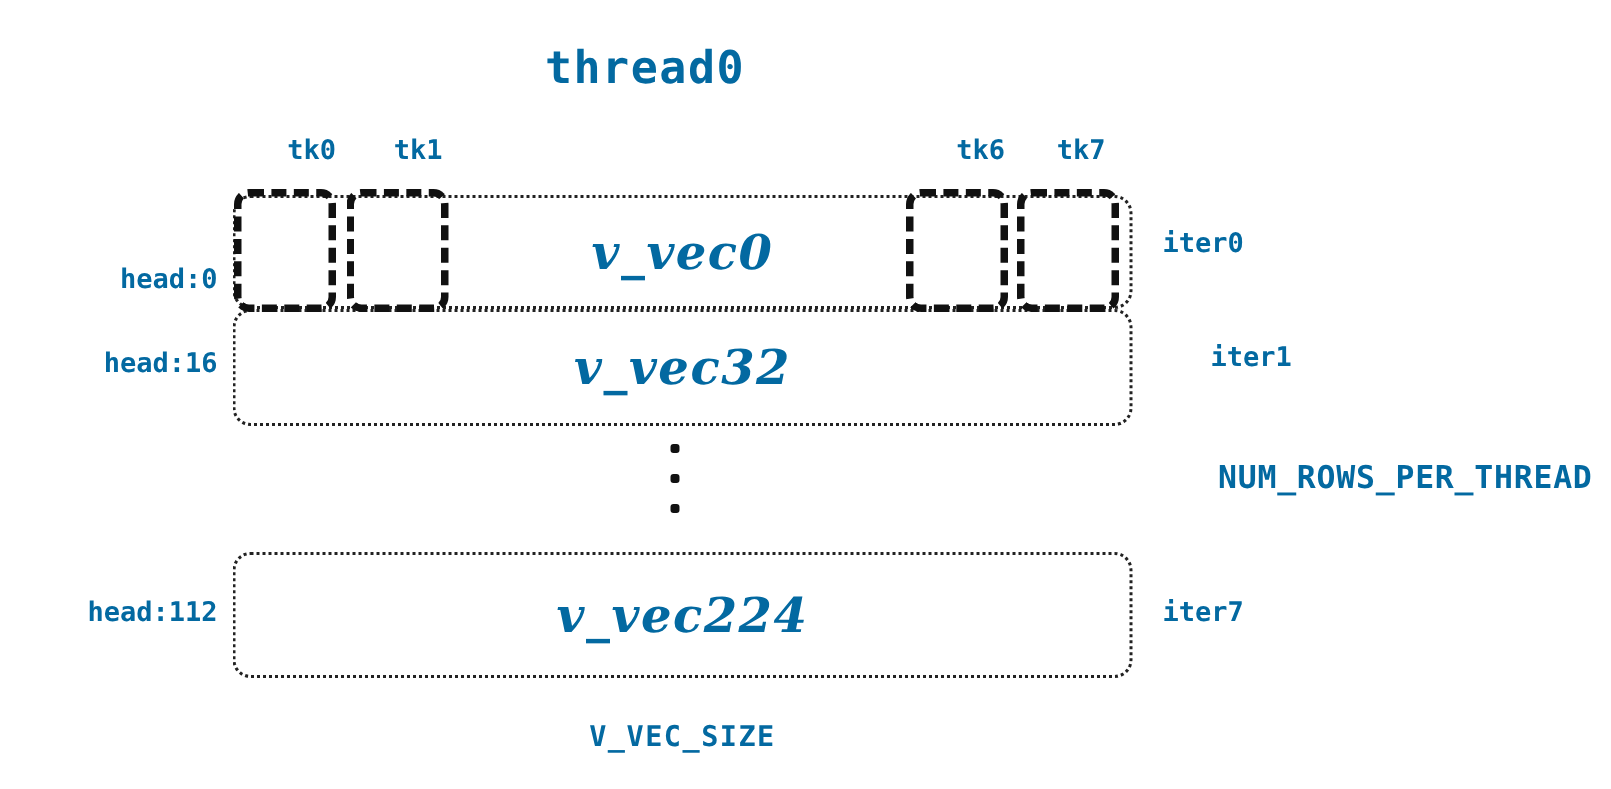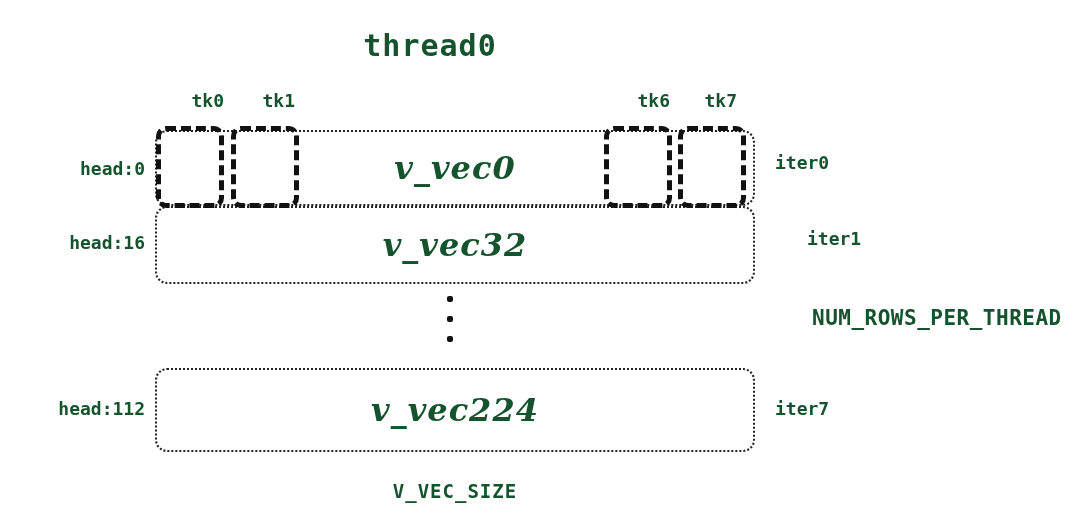--- a/index.html
+++ b/index.html
@@ -6,21 +6,21 @@
     margin: 0;
     padding: 0;
     background: #ffffff;
   }
   .canvas {
     position: relative;
     width: 1074px;
     height: 526px;
     background: #ffffff;
     font-family: "DejaVu Sans Mono", monospace;
-    color: #14532d;
+    color: #0369a1;
     overflow: hidden;
   }
   .title {
     position: absolute;
     left: 290px;
     top: 28px;
     width: 280px;
     text-align: center;
     font-size: 30px;
     font-weight: bold;
@@ -133,21 +133,21 @@
   </div>
   <div class="row-box" style="top:368px; height:84px;">
     <span class="vec-label">v_vec224</span>
   </div>
 
   <div class="tk-box" style="left:156px;"></div>
   <div class="tk-box" style="left:231px;"></div>
   <div class="tk-box" style="left:604px;"></div>
   <div class="tk-box" style="left:678px;"></div>
 
-  <div class="head-label" style="top:158px;">head:0</div>
+  <div class="head-label" style="top:176px;">head:0</div>
   <div class="head-label" style="top:232px;">head:16</div>
   <div class="head-label" style="top:398px;">head:112</div>
 
   <div class="iter-label" style="top:152px;">iter0</div>
   <div class="iter-label" style="top:228px;margin-left:32px;">iter1</div>
   <div class="iter-label" style="top:398px;">iter7</div>
 
   <div class="v-ellipsis">
     <div class="dot"></div>
     <div class="dot"></div>

